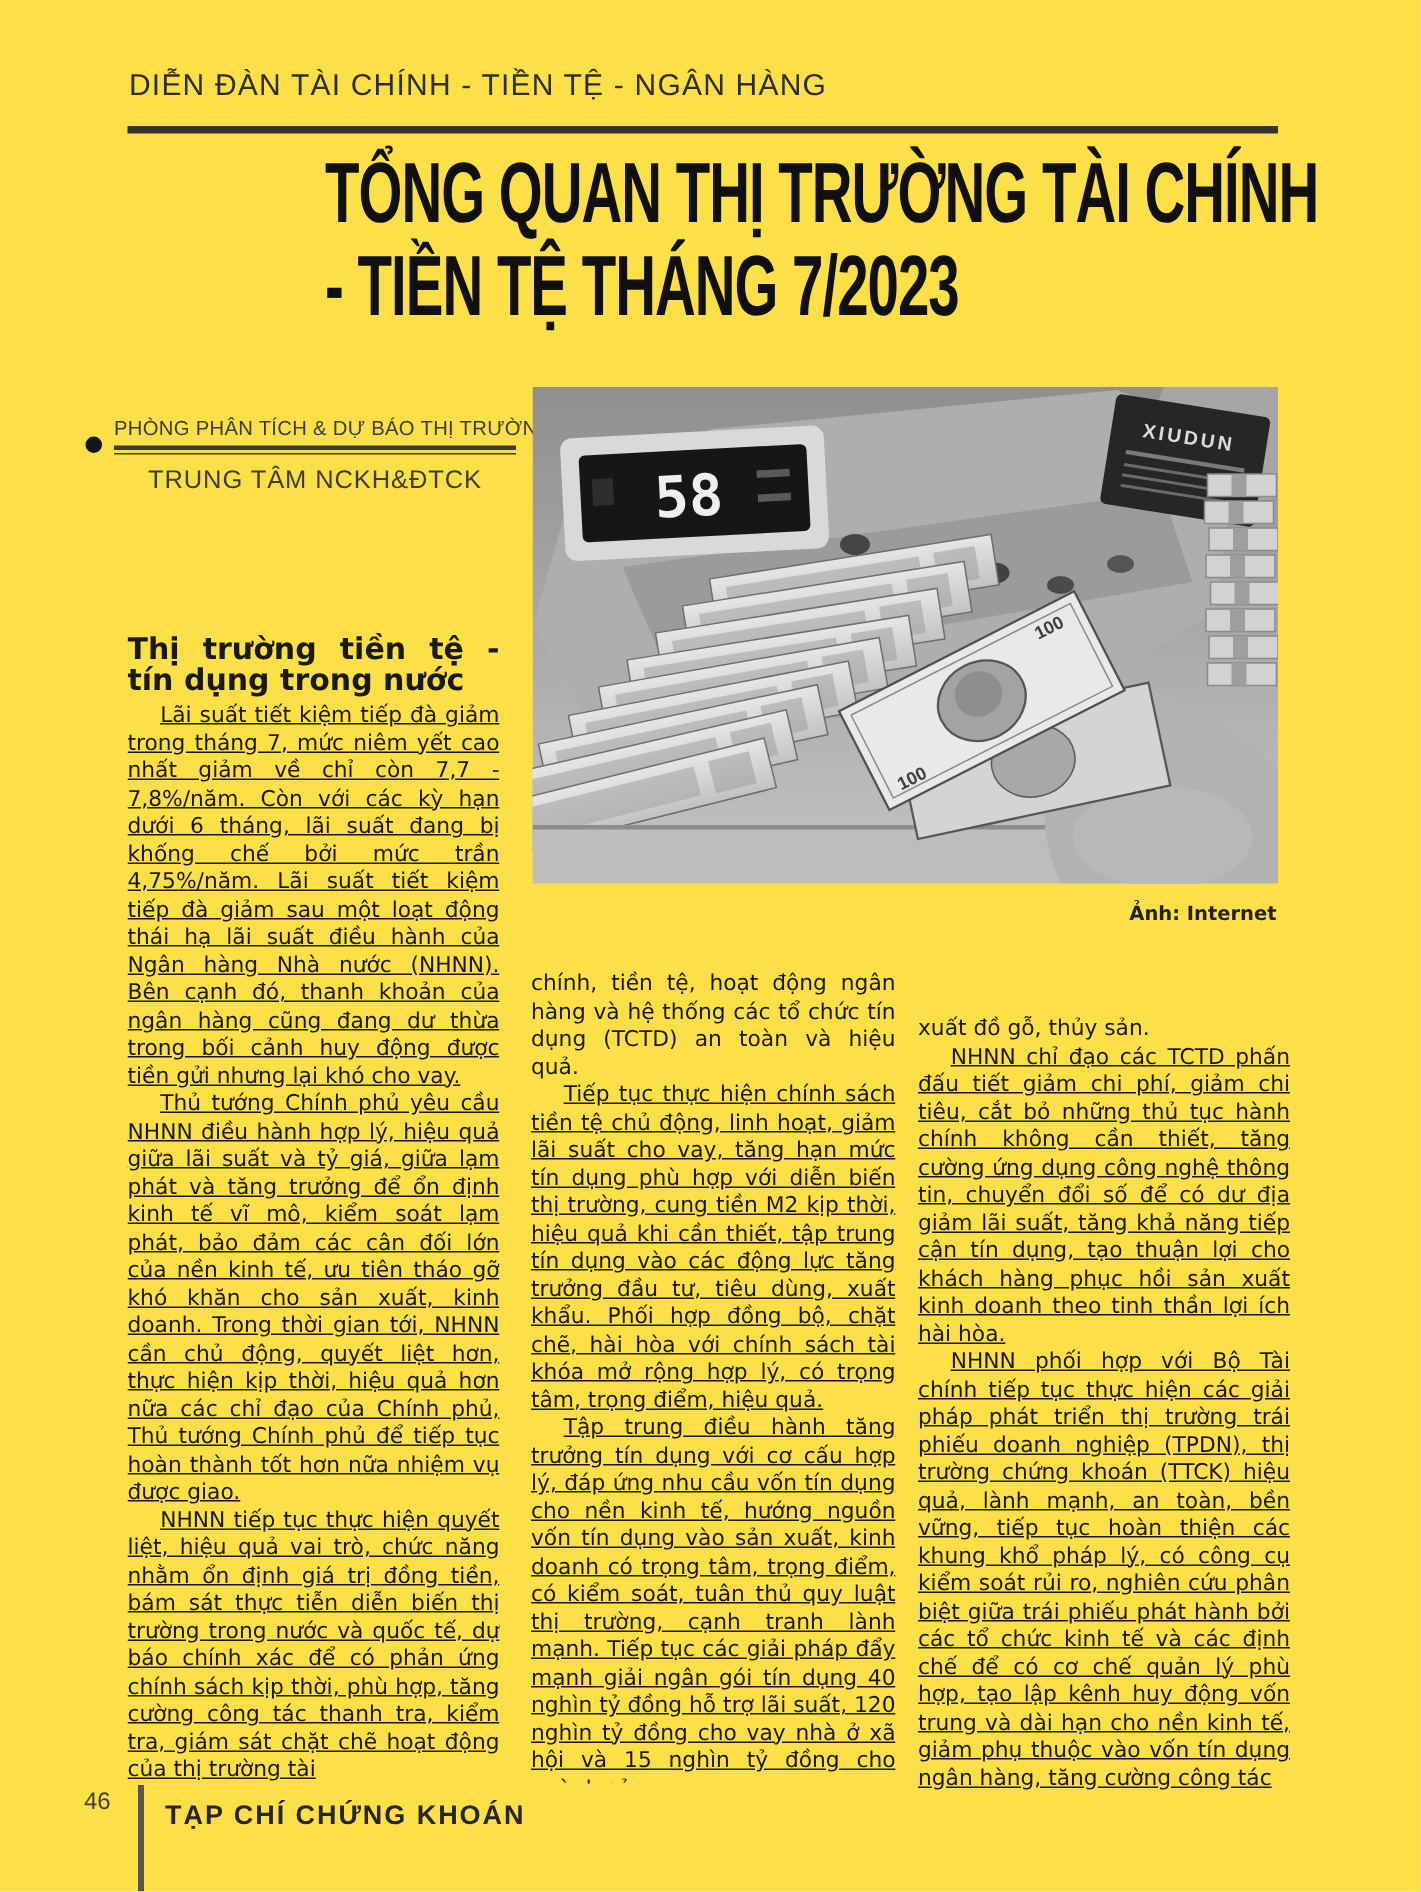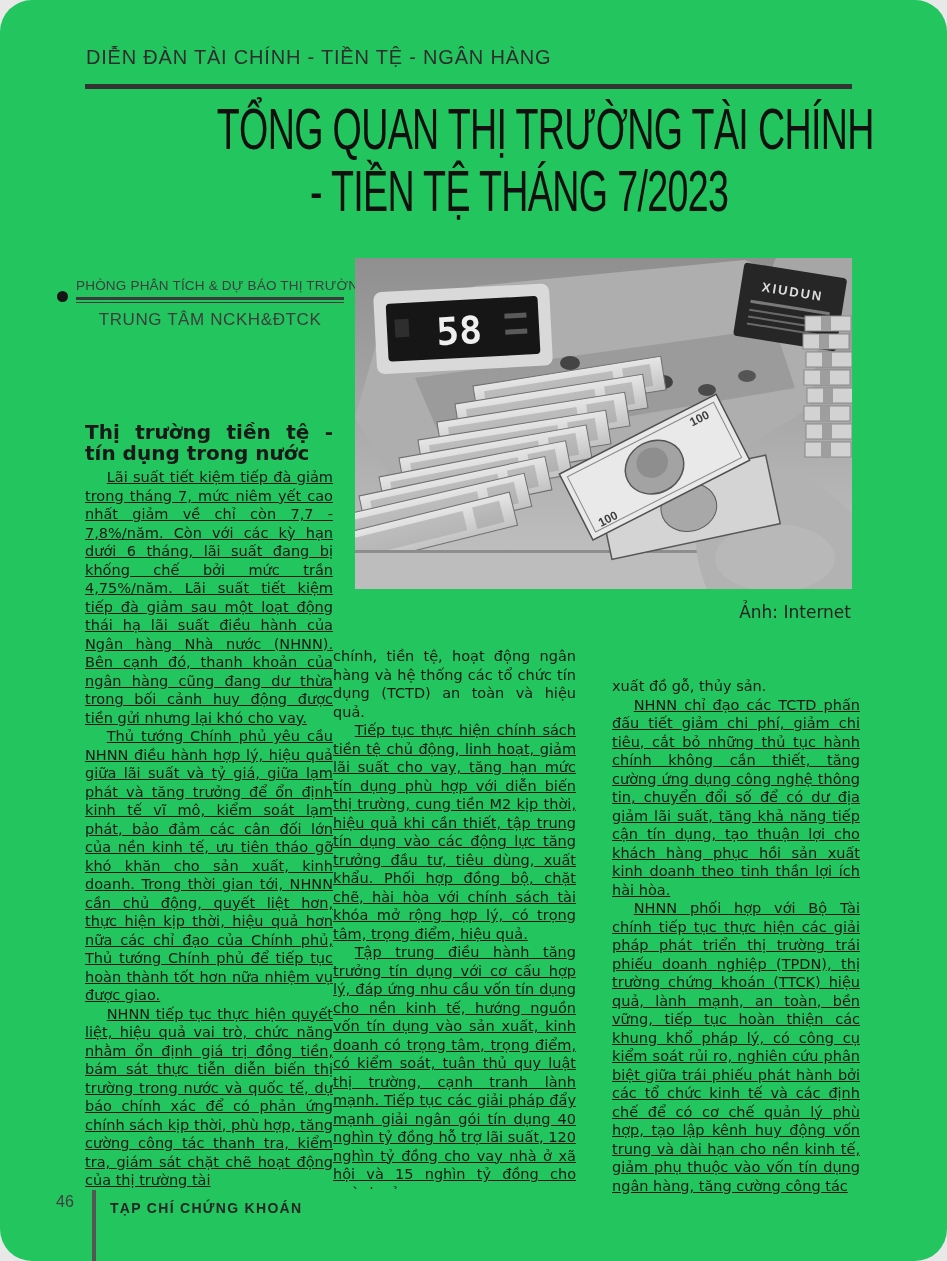--- a/index.html
+++ b/index.html
@@ -1,33 +1,33 @@
 <!DOCTYPE html>
 <html><head>
 <meta charset="utf-8">
 <style>
   html,body{margin:0;padding:0;background:#e8e8e8;}
   .page{
     position:relative; width:947px; height:1261px; margin:0 auto;
-    background:#22c55e; overflow:hidden;
-    font-family:"DejaVu Sans", sans-serif; color:#1a1a1a;border-radius:32px;
+    background:#fde047; overflow:hidden;
+    font-family:"DejaVu Sans", sans-serif; color:#1a1a1a;
   }
   
   .kicker{
     position:absolute; left:86px; top:46px; width:770px;
     font-family:"Liberation Sans", sans-serif;
     font-size:20px; letter-spacing:0.8px; color:#2e2e2e; white-space:nowrap;
   }
   .header-rule{
     position:absolute; left:85px; top:84px; width:767px; height:5px; background:#333333;
   }
   
   .title{
-    position:absolute; left:85px; top:98px; width:775px; text-align:right;
-    font-family:"Liberation Sans", sans-serif; font-weight:normal; color:#101010;
+    position:absolute; left:85px; top:98px; width:775px; text-align:left;
+    font-family:"Liberation Sans", sans-serif; font-weight:bold; color:#101010;
   }
   .title-line{
     font-size:57px; line-height:62px; letter-spacing:-1px;
     transform:scaleX(0.66); transform-origin:50% 50%; white-space:nowrap;
   }
   
   .byline{
     position:absolute; left:76px; top:278px; width:268px; text-align:center;
     font-family:"Liberation Sans", sans-serif; color:#3d3d3d;
   }
@@ -37,42 +37,42 @@
   .byline-dept{font-size:17px; letter-spacing:0.6px; padding-top:7px;}
   .byline-bullet{
     position:absolute; left:57px; top:291px; width:11px; height:11px;
     border-radius:50%; background:#151515;
   }
   
   .photo{position:absolute; left:355px; top:258px; width:497px; height:331px; margin:0;}
   .photo svg{display:block;}
   .caption-block{position:absolute; left:357px; top:595px; width:494px;}
   .caption{font-size:13px; color:#222222; line-height:16px;}
-  .credit{font-size:17px; font-weight:normal; color:#222222; text-align:right; margin-top:7px;}
+  .credit{font-size:13px; font-weight:bold; color:#222222; text-align:right; margin-top:7px;}
   
   .col{
     position:absolute; text-align:justify;
     font-size:14.5px; line-height:18.5px; color:#191919; overflow:hidden;
   }
   .col-1{left:85px;  top:422px; width:248px; height:766px;}
-  .col-2{left:333px; top:647px; width:243px; height:542px;}
+  .col-2{left:354px; top:647px; width:243px; height:542px;}
   .col-3{left:612px; top:677px; width:248px; height:542px;}
   .subhead{font-weight:bold; font-size:20px; line-height:21px; margin:0 0 4px 0;}
   .para{margin:0; text-indent:1.5em;text-decoration:underline;}
   .cont{margin:0; text-indent:0;}
   
   .page-num{
     position:absolute; left:56px; top:1193px;
     font-family:"Liberation Sans", sans-serif; font-size:16px; color:#3f3f3f;
   }
   .footer-bar{position:absolute; left:92px; top:1190px; width:4px; height:71px; background:#555555;}
   .journal{
     position:absolute; left:110px; top:1200px;
     font-family:"Liberation Sans", sans-serif; font-weight:bold;
-    font-size:14px; letter-spacing:1.3px; color:#262626; white-space:nowrap;
+    font-size:18px; letter-spacing:1.3px; color:#262626; white-space:nowrap;
   }
 </style>
 </head>
 <body>
 
 <div class="page">
 
   <div class="kicker">DIỄN ĐÀN TÀI CHÍNH - TIỀN TỆ - NGÂN HÀNG</div>
   <div class="header-rule"></div>
 

